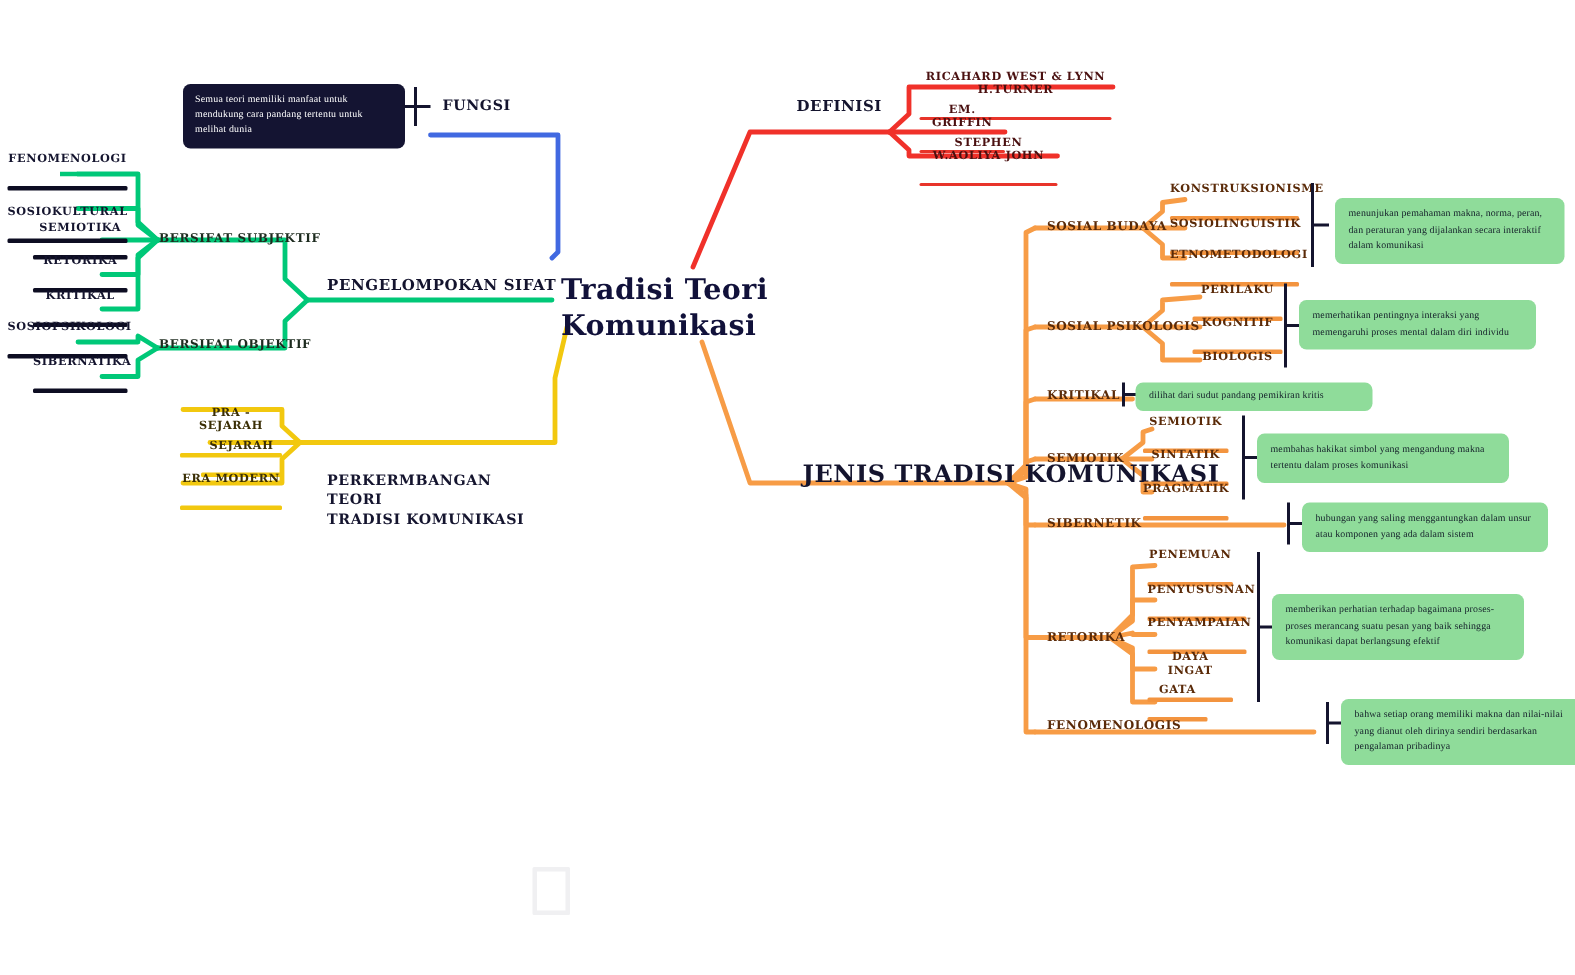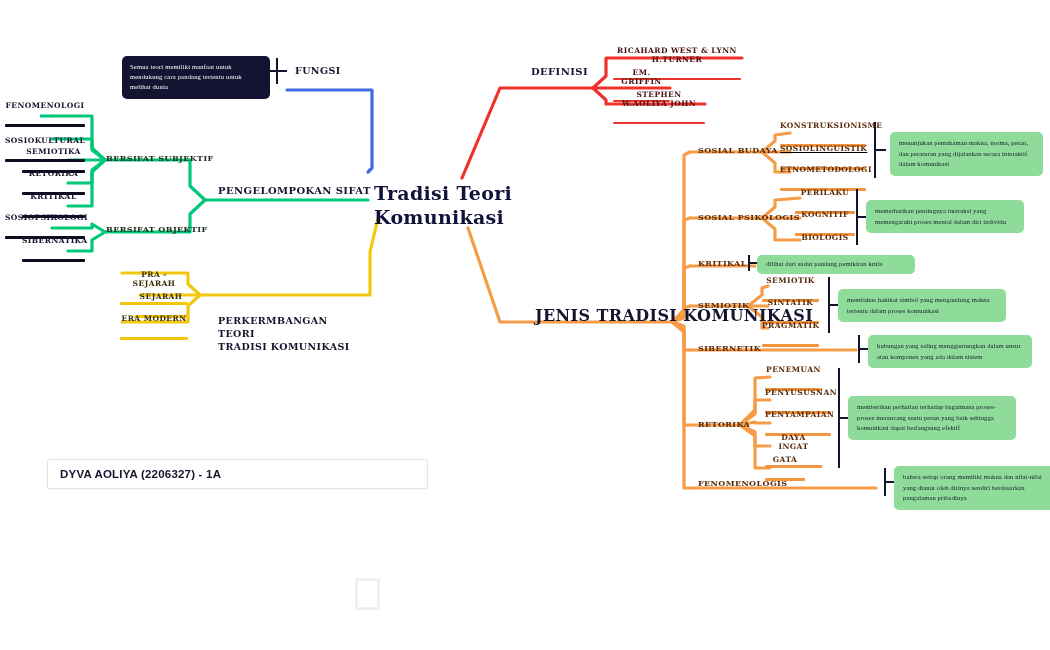--- a/index.html
+++ b/index.html
@@ -278,21 +278,21 @@
     <span class="bar"></span>
   </div>
 
   <div class="branch-label" style="left:535px;top:306px;font-size:16px;">JENIS TRADISI KOMUNIKASI</div>
 
   <div class="branch-label" style="left:698px;top:145px;font-size:8px;color:#5a2a08;">SOSIAL BUDAYA</div>
   <div class="leaf mid" style="left:780px;top:121px;width:86px;">
     <span class="lbl">KONSTRUKSIONISME</span>
     <span class="bar"></span>
   </div>
-  <div class="leaf mid" style="left:780px;top:144px;width:86px;text-decoration:underline;">
+  <div class="leaf mid" style="left:780px;top:144px;width:86px;">
     <span class="lbl">SOSIOLINGUISTIK</span>
     <span class="bar"></span>
   </div>
   <div class="leaf mid" style="left:780px;top:165px;width:86px;">
     <span class="lbl">ETNOMETODOLOGI</span>
     <span class="bar"></span>
   </div>
   <div class="bracket" style="left:874px;top:122px;">
     <div class="vbar" style="height:56px;"></div>
     <div class="stub" style="left:2px;top:27px;width:10px;"></div>
@@ -378,19 +378,16 @@
   </div>
   <div class="note-green" style="left:848px;top:396px;width:150px;">memberikan perhatian terhadap bagaimana proses-proses merancang suatu pesan yang baik sehingga komunikasi dapat berlangsung efektif</div>
 
   <div class="branch-label" style="left:698px;top:478px;font-size:8px;color:#5a2a08;">FENOMENOLOGIS</div>
   <div class="bracket" style="left:884px;top:468px;">
     <div class="vbar" style="height:28px;"></div>
     <div class="stub" style="left:2px;top:13px;width:9px;"></div>
   </div>
   <div class="note-green" style="left:894px;top:466px;width:146px;">bahwa setiap orang memiliki makna dan nilai-nilai yang dianut oleh dirinya sendiri berdasarkan pengalaman pribadinya</div>
 
-  <div class="namebox">
-    <span>DYVA AOLIYA (2206327) - 1A</span>
-  </div>
 
   <div class="placeholder-glyph"></div>
 
 </div>
 
 </body></html>

